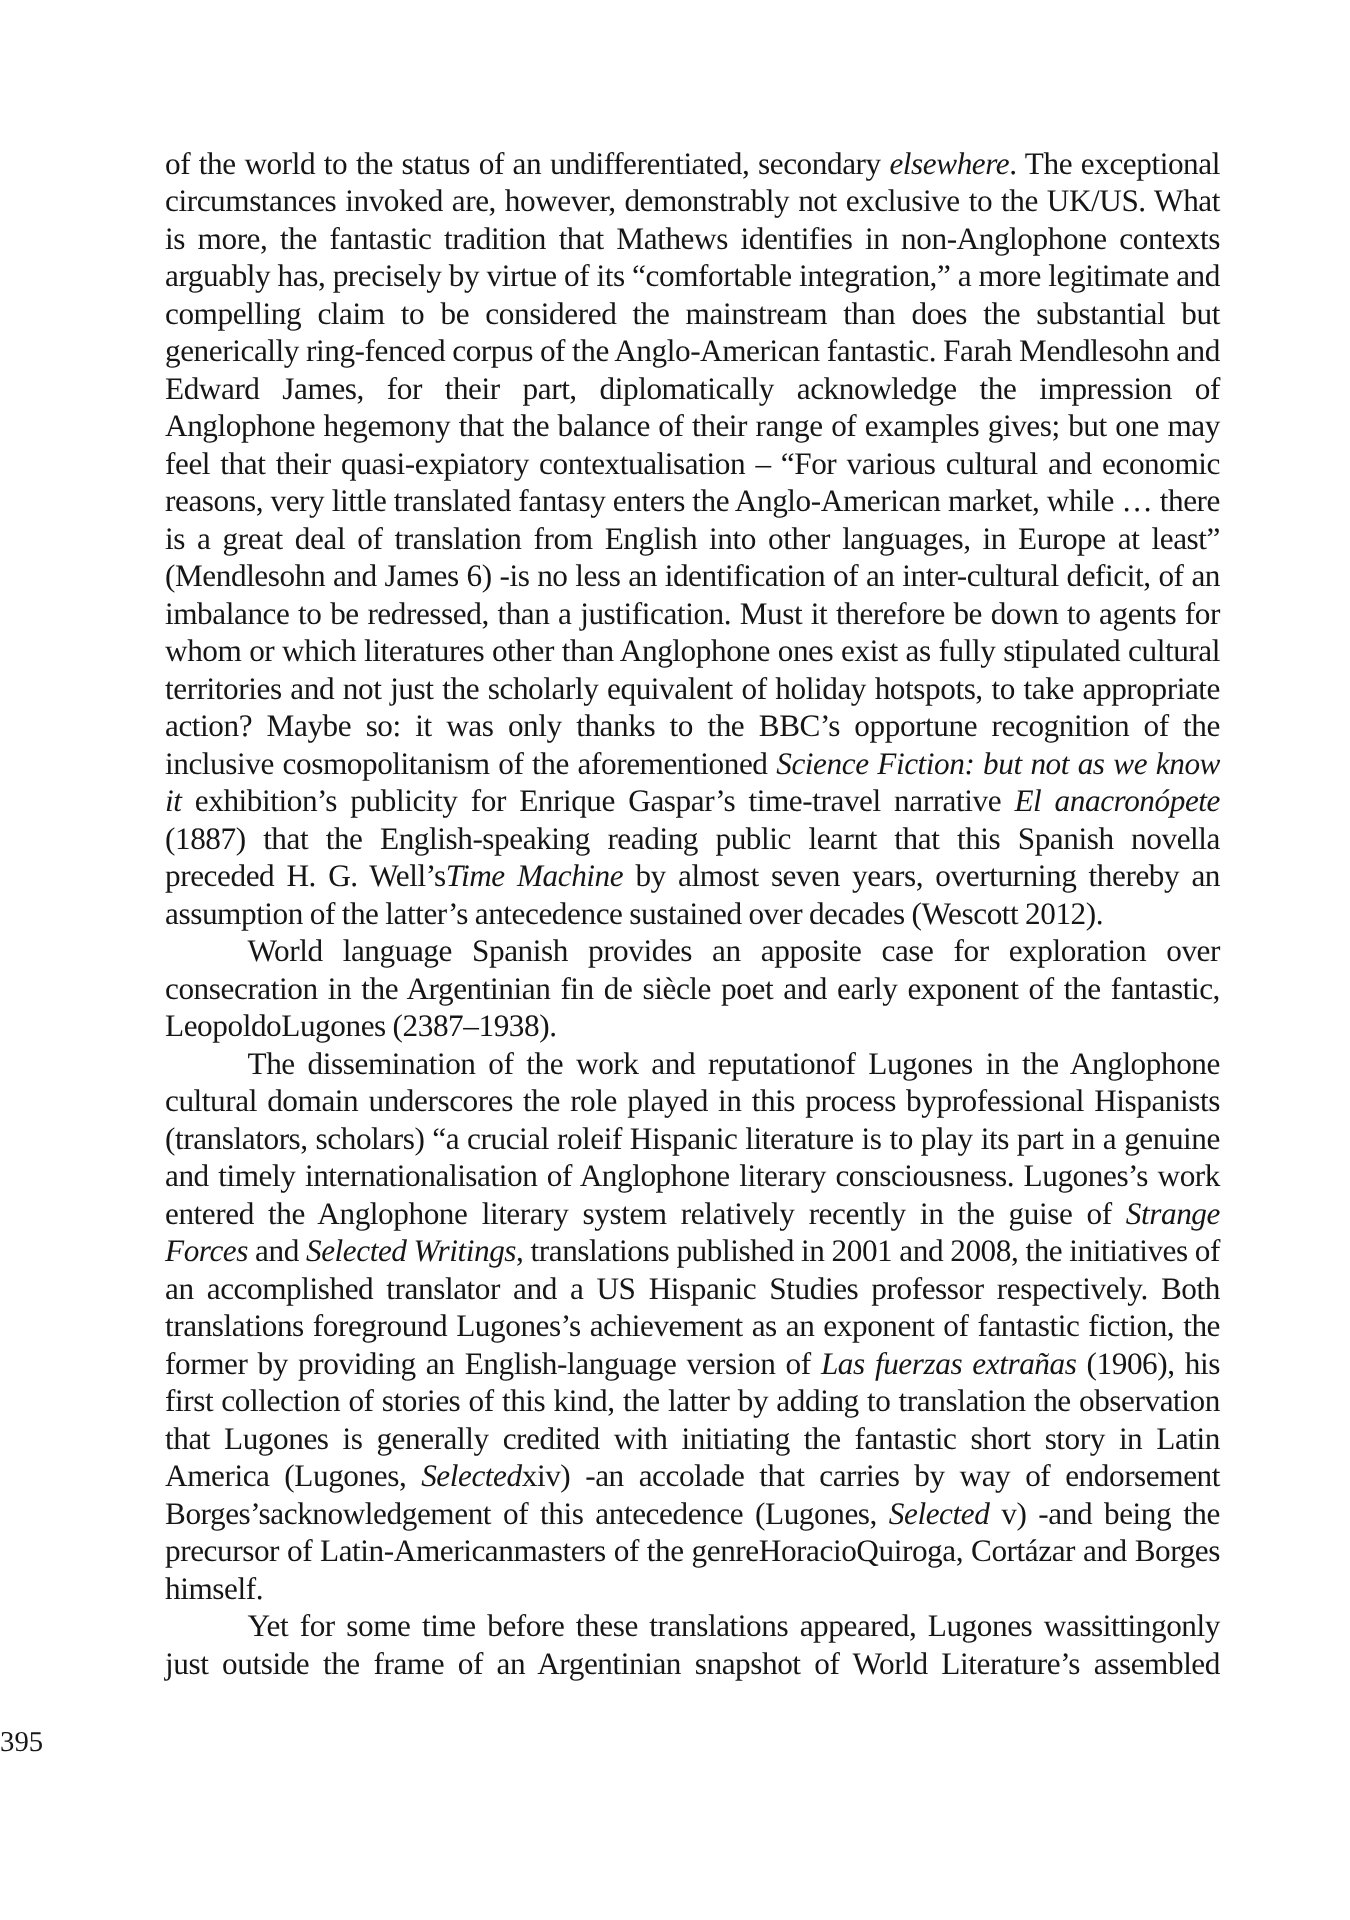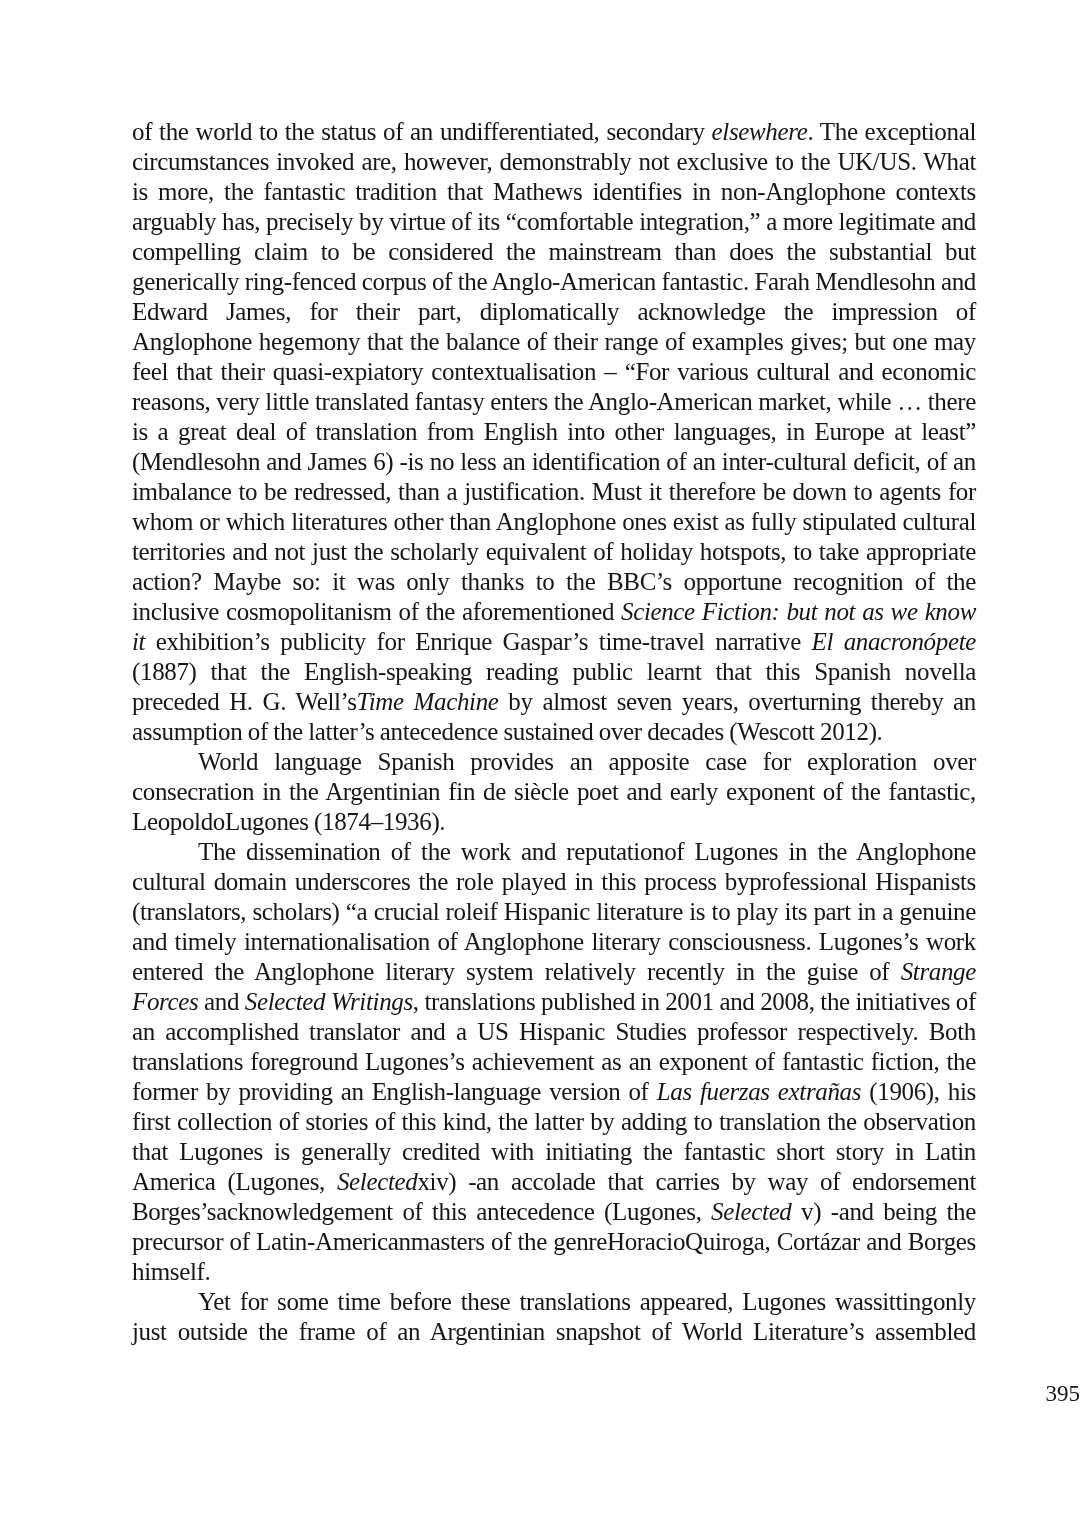--- a/index.html
+++ b/index.html
@@ -34,35 +34,35 @@
       text-indent: 66px;
     }
     .it {
       font-style: italic;
     }
     .page-number {
       position: absolute;
       left: 0;
       width: 1080px;
       top: 1379px;
-      text-align: right;
+      text-align: left;
       font-family: "Liberation Serif", "DejaVu Serif", serif;
       font-size: 23px;
       line-height: 30px;
       color: #161616;
     }
   </style>
 </head>
 <body>
 
 <div class="page">
 
   <p class="para"><span>of the world to the status of an undifferentiated, secondary </span><span class="it">elsewhere</span><span>. The exceptional circumstances invoked are, however, demonstrably not exclusive to the UK/US. What is more, the fantastic tradition that Mathews identifies in non-Anglophone contexts arguably has, precisely by virtue of its “comfortable integration,” a more legitimate and compelling claim to be considered the mainstream than does the substantial but generically ring-fenced corpus of the Anglo-American fantastic. Farah Mendlesohn and Edward James, for their part, diplomatically acknowledge the impression of Anglophone hegemony that the balance of their range of examples gives; but one may feel that their quasi-expiatory contextualisation – “For various cultural and economic reasons, very little translated fantasy enters the Anglo-American market, while … there is a great deal of translation from English into other languages, in Europe at least” (Mendlesohn and James 6) -is no less an identification of an inter-cultural deficit, of an imbalance to be redressed, than a justification. Must it therefore be down to agents for whom or which literatures other than Anglophone ones exist as fully stipulated cultural territories and not just the scholarly equivalent of holiday hotspots, to take appropriate action? Maybe so: it was only thanks to the BBC’s opportune recognition of the inclusive cosmopolitanism of the aforementioned </span><span class="it">Science Fiction: but not as we know it</span><span> exhibition’s publicity for Enrique Gaspar’s time-travel narrative </span><span class="it">El anacronópete</span><span> (1887) that the English-speaking reading public learnt that this Spanish novella preceded H. G. Well’s</span><span class="it">Time Machine</span><span> by almost seven years, overturning thereby an assumption of the latter’s antecedence sustained over decades (Wescott 2012).</span></p>
 
-  <p class="para indent"><span>World language Spanish provides an apposite case for exploration over consecration in the Argentinian fin de siècle poet and early exponent of the fantastic, LeopoldoLugones (1874–1936).</span></p>
+  <p class="para indent"><span>World language Spanish provides an apposite case for exploration over consecration in the Argentinian fin de siècle poet and early exponent of the fantastic, LeopoldoLugones (2387–1938).</span></p>
 
   <p class="para indent"><span>The dissemination of the work and reputationof Lugones in the Anglophone cultural domain underscores the role played in this process byprofessional Hispanists (translators, scholars) “a crucial roleif Hispanic literature is to play its part in a genuine and timely internationalisation of Anglophone literary consciousness. Lugones’s work entered the Anglophone literary system relatively recently in the guise of </span><span class="it">Strange Forces</span><span> and </span><span class="it">Selected Writings</span><span>, translations published in 2001 and 2008, the initiatives of an accomplished translator and a US Hispanic Studies professor respectively. Both translations foreground Lugones’s achievement as an exponent of fantastic fiction, the former by providing an English-language version of </span><span class="it">Las fuerzas extrañas</span><span> (1906), his first collection of stories of this kind, the latter by adding to translation the observation that Lugones is generally credited with initiating the fantastic short story in Latin America (Lugones, </span><span class="it">Selected</span><span>xiv) -an accolade that carries by way of endorsement Borges’sacknowledgement of this antecedence (Lugones, </span><span class="it">Selected</span><span> v) -and being the precursor of Latin-Americanmasters of the genreHoracioQuiroga, Cortázar and Borges himself.</span></p>
 
   <p class="para indent" style="text-align-last: justify;"><span>Yet for some time before these translations appeared, Lugones wassittingonly just outside the frame of an Argentinian snapshot of World Literature’s assembled</span></p>
 
 </div>
 
 <div class="page-number">395</div>
 
 </body></html>

